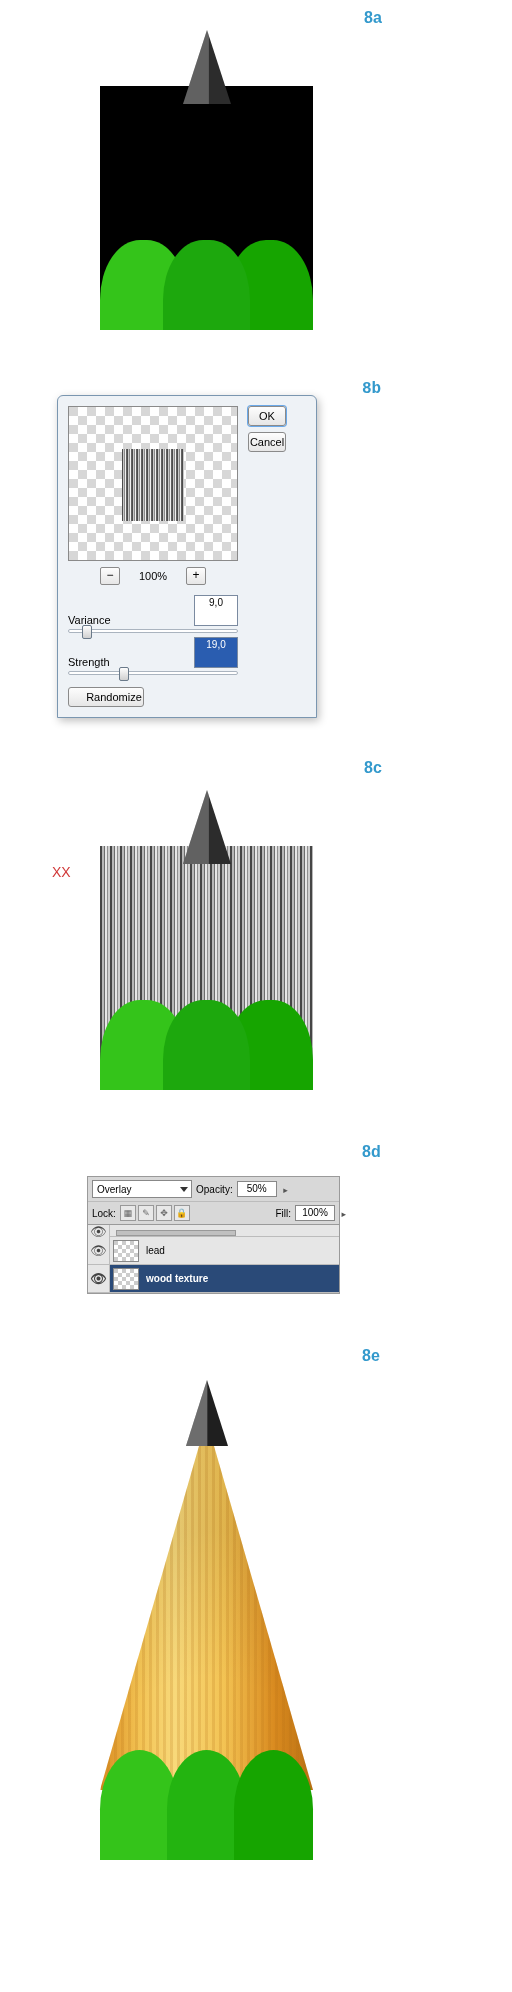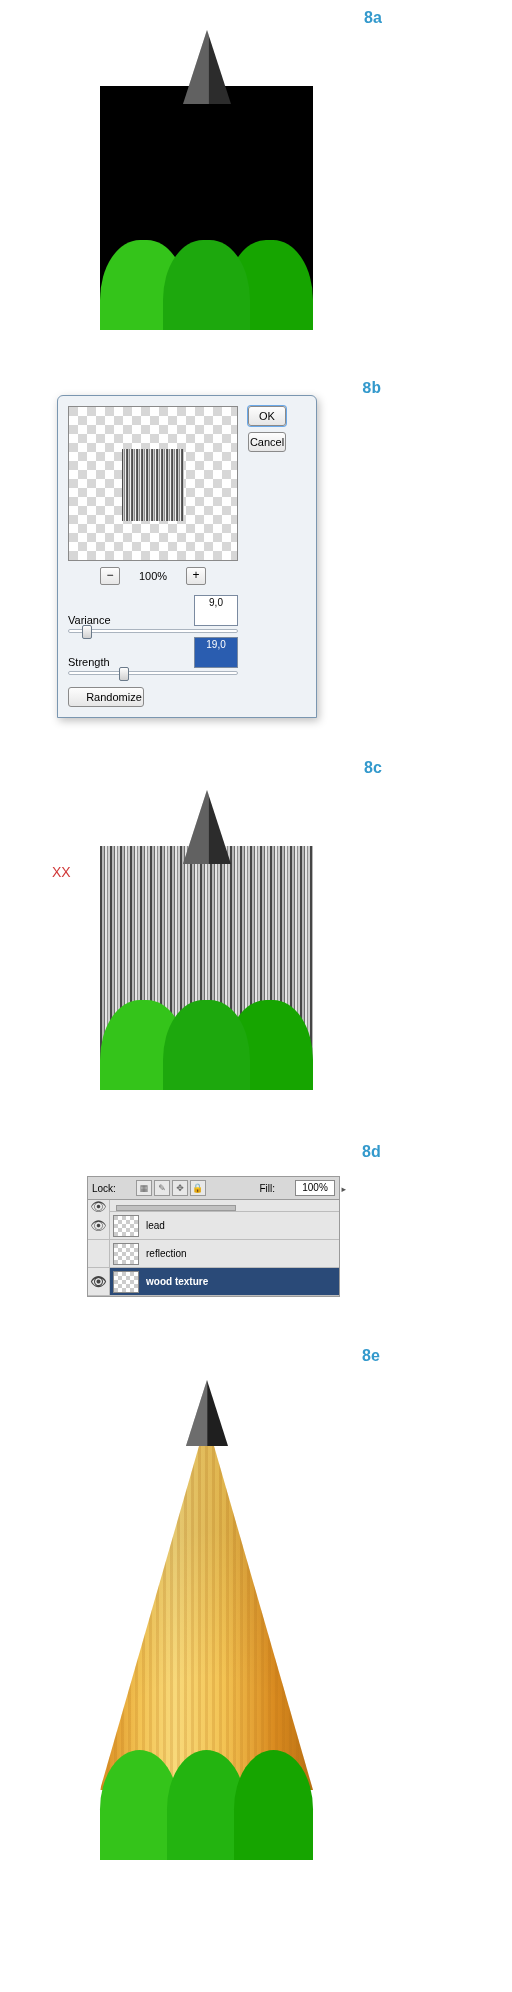--- a/index.html
+++ b/index.html
@@ -254,21 +254,21 @@
     width:40px;height:16px;background:#fff;border:1px solid #888;
     font-size:10px;text-align:center;line-height:14px;
     position:relative;
   }
   .pctbox::after{
     content:"▸";
     position:absolute;right:-12px;top:1px;
     font-size:9px;color:#555;
   }
   .layers-row2{
-    display:flex;align-items:center;gap:20px;
+    display:flex;align-items:center;gap:4px;
     padding:3px 4px;
     border-bottom:1px solid #9a9a9a;
   }
   .lockicons{display:flex;gap:2px;}
   .lockicons span{
     width:16px;height:16px;
     border:1px solid #999;background:#e8e8e8;
     display:flex;align-items:center;justify-content:center;
     font-size:9px;color:#666;
   }
@@ -425,20 +425,27 @@
   </div>
   <div class="texturebody"></div>
   <div class="shaft">
     <div class="seg s1"></div>
     <div class="seg s2"></div>
     <div class="seg s3"></div>
   </div>
 </div>
 
 <div class="layers">
+  <div class="layers-row1">
+    <div class="blend">
+      <span>Overlay</span>
+    </div>
+    <span class="lp-label">Opacity:</span>
+    <span class="pctbox">50%</span>
+  </div>
   <div class="layers-row2">
     <span class="lp-label">Lock:</span>
     <div class="lockicons">
       <span>▦</span>
       <span>✎</span>
       <span>✥</span>
       <span>🔒</span>
     </div>
     <span style="flex:1"></span>
     <span class="lp-label">Fill:</span>
@@ -449,25 +456,20 @@
       <div class="eye-cell">👁</div>
       <div class="rest">
           <div class="tbar"></div>
         </div>
     </div>
     <div class="layer-item">
       <div class="eye-cell">👁</div>
       <div class="thumb-cell"></div>
       <div class="lname">lead</div>
     </div>
-    <div class="layer-item">
-      <div class="eye-cell" style="color:transparent">👁</div>
-      <div class="thumb-cell"></div>
-      <div class="lname">reflection</div>
-    </div>
     <div class="layer-item selected">
       <div class="eye-cell">👁</div>
       <div class="thumb-cell"></div>
       <div class="lname">wood texture</div>
     </div>
   </div>
 </div>
 
 <div class="pencil-e">
   <div class="wood-cone"></div>

